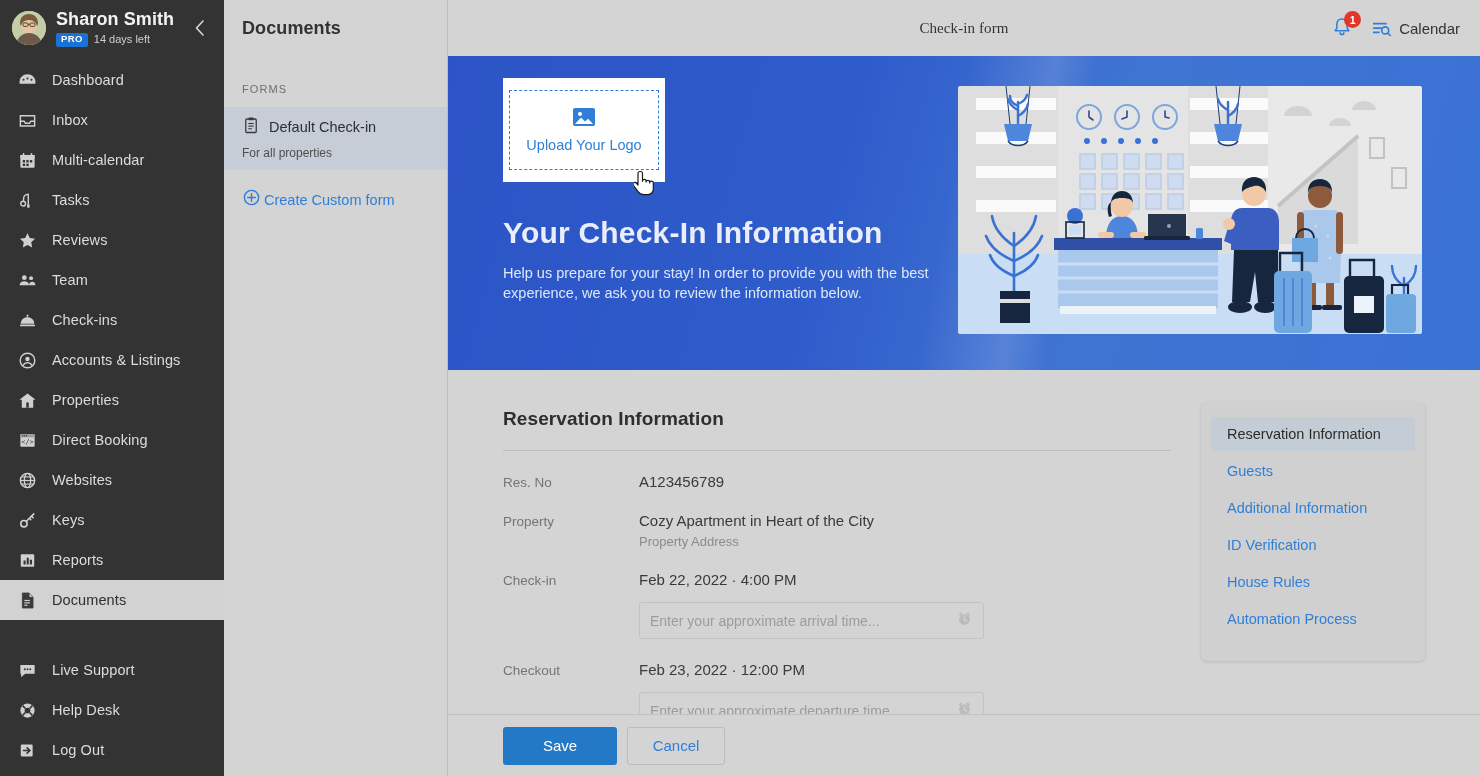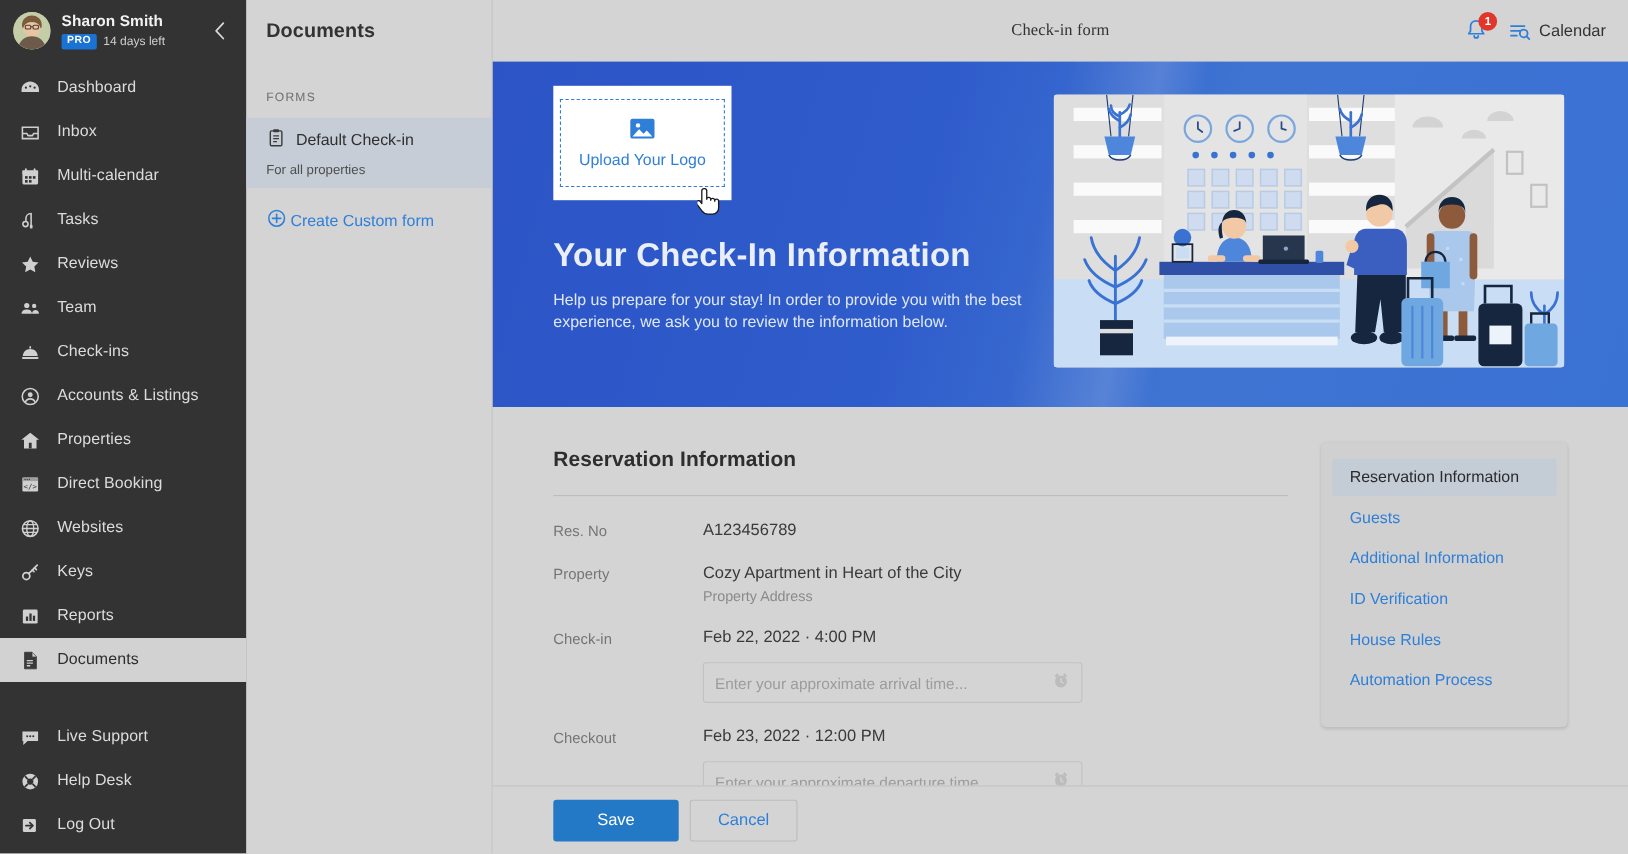--- a/index.html
+++ b/index.html
@@ -22,22 +22,22 @@
   .profile {
     height: 56px; display: flex; align-items: center;
     padding: 0 10px 0 12px; position: relative;
   }
   .avatar {
     width: 34px; height: 34px; border-radius: 50%;
     flex: 0 0 34px; overflow: hidden;
     background: #b9c7a4; position: relative;
   }
   .profile-meta { margin-left: 10px; line-height: 1.15; }
-  .profile-name { color: #f2f2f2; font-size: 14px; font-weight: bold; letter-spacing: .1px;}
-  .profile-sub { display: flex; align-items: flex-end; gap: 6px; margin-top: 4px; }
+  .profile-name { color: #f2f2f2; font-size: 18px; font-weight: bold; letter-spacing: .1px;}
+  .profile-sub { display: flex; align-items: flex-start; gap: 6px; margin-top: 4px; }
   .pro-badge {
     background: #1a73d4; color: #fff; font-size: 9.5px; font-weight: bold;
     padding: 1px 5px 2px; border-radius: 2px; letter-spacing: .4px;
   }
   .days-left { color: #cfcfcf; font-size: 11px; }
   .collapse-btn {
     position: absolute; right: 14px; top: 50%; transform: translateY(-50%);
     width: 20px; height: 20px; display: flex; align-items: center; justify-content: center;
     cursor: pointer;
   }

